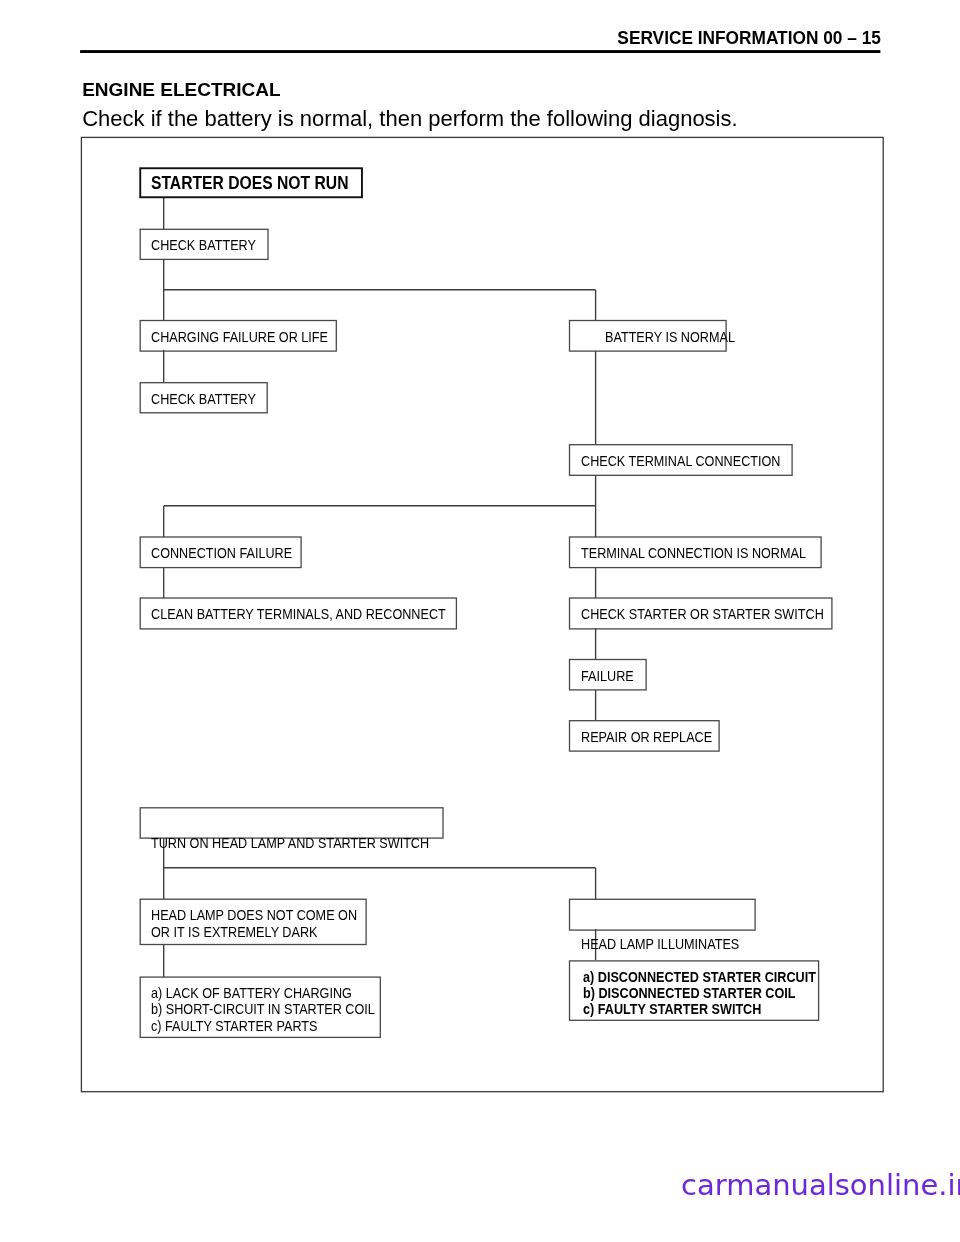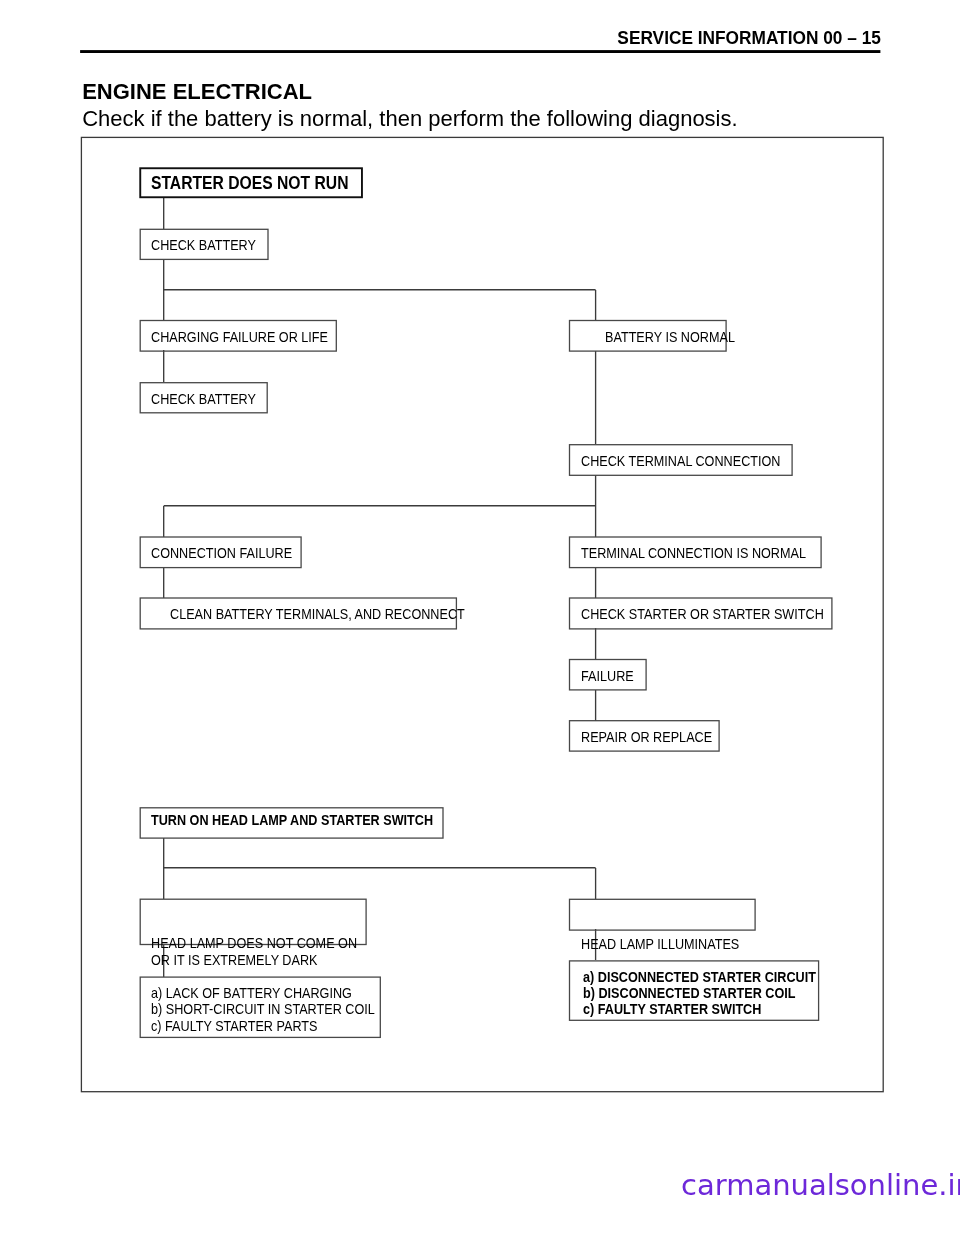--- a/index.html
+++ b/index.html
@@ -1,20 +1,20 @@
 <!DOCTYPE html>
 <html><head>
 <meta charset="utf-8">
 <style>
   html,body{margin:0;padding:0;}
   body{width:960px;height:1242px;background:#ffffff;font-family:"Liberation Sans",sans-serif;position:relative;overflow:hidden;
        -webkit-font-smoothing:antialiased;}
   .page{position:absolute;left:0;top:0;width:960px;height:1242px;}
   #hdr{position:absolute;right:79.6px;top:26.8px;font-size:18.7px;font-weight:bold;color:#000;white-space:nowrap;transform:scaleX(0.925) translateZ(0);transform-origin:right center;}
-  #title{position:absolute;left:82.2px;top:79.4px;font-size:22px;font-weight:bold;color:#000;transform:translateZ(0);}
+  #title{position:absolute;left:82.2px;top:79.4px;font-size:19px;font-weight:bold;color:#000;transform:translateZ(0);}
   #sub{position:absolute;left:82.2px;top:105.6px;font-size:22px;color:#000;transform:translateZ(0);}
   .bx{position:absolute;box-sizing:border-box;color:#000;padding:8.1px 0 0 11.2px;
       display:flex;flex-direction:column;justify-content:flex-start;}
   .bx .t{font-size:14.2px;line-height:16.25px;white-space:pre;transform:scaleX(0.891) translateZ(0);transform-origin:left center;}
   .bx.main{padding:7.2px 0 0 12px;text-align:center;}
   .bx.main .t{font-weight:bold;font-size:17.5px;line-height:19px;transform:scaleX(0.896) translateZ(0);}
   #conn{position:absolute;left:0;top:0;width:960px;height:1242px;pointer-events:none;}
   #wm{position:absolute;left:681px;top:1168px;font-family:"DejaVu Sans",sans-serif;font-size:29px;color:#6d28d9;transform:translateZ(0);}
 </style>
 </head>
@@ -81,36 +81,36 @@
       </div>
       <div class="bx" style="left: 569.5px; top: 444.7px; width: 222.6px; height: 30.6px;">
         <div class="t">CHECK TERMINAL CONNECTION</div>
       </div>
       <div class="bx" style="left: 140.2px; top: 537px; width: 185px; height: 30.6px;">
         <div class="t">CONNECTION FAILURE</div>
       </div>
       <div class="bx" style="left: 569.5px; top: 537px; width: 251.6px; height: 30.6px;">
         <div class="t">TERMINAL CONNECTION IS NORMAL</div>
       </div>
-      <div class="bx" style="left: 140.2px; top: 598px; width: 316.2px; height: 30.9px; margin-left: 19px;">
+      <div class="bx" style="left: 140.2px; top: 598px; width: 316.2px; height: 30.9px;">
         <div class="t">CLEAN BATTERY TERMINALS, AND RECONNECT</div>
       </div>
       <div class="bx" style="left: 569.5px; top: 598px; width: 262.4px; height: 30.9px;">
         <div class="t">CHECK STARTER OR STARTER SWITCH</div>
       </div>
       <div class="bx" style="left: 569.5px; top: 659.5px; width: 76.6px; height: 30.4px;">
         <div class="t">FAILURE</div>
       </div>
       <div class="bx" style="left: 569.5px; top: 720.7px; width: 149.6px; height: 30.4px;">
         <div class="t">REPAIR OR REPLACE</div>
       </div>
-      <div class="bx" style="left: 140.2px; top: 804px; width: 262px; height: 30.3px; font-weight: bold;">
+      <div class="bx" style="left: 140.2px; top: 827px; width: 262px; height: 30.3px;">
         <div class="t">TURN ON HEAD LAMP AND STARTER SWITCH</div>
       </div>
-      <div class="bx" style="left: 140.2px; top: 899.2px; width: 204px; height: 45.3px; margin-top: 28px;">
+      <div class="bx" style="left: 140.2px; top: 899.2px; width: 204px; height: 45.3px;">
         <div class="t">HEAD LAMP DOES NOT COME ON</div>
         <div class="t">OR IT IS EXTREMELY DARK</div>
       </div>
       <div class="bx" style="left: 569.5px; top: 899.3px; width: 185.6px; height: 30.8px; margin-top: 29px;">
         <div class="t">HEAD LAMP ILLUMINATES</div>
       </div>
       <div class="bx" style="left: 140.2px; top: 977.1px; width: 240.1px; height: 42px;">
         <div class="t">a) LACK OF BATTERY CHARGING</div>
         <div class="t">b) SHORT-CIRCUIT IN STARTER COIL</div>
         <div class="t">c) FAULTY STARTER PARTS</div>

